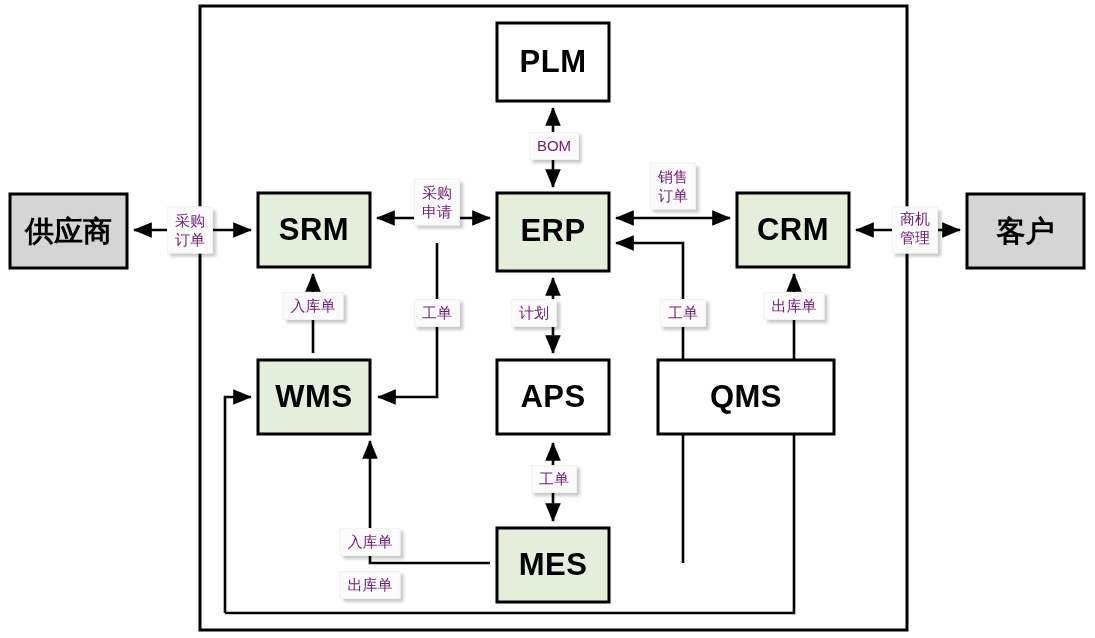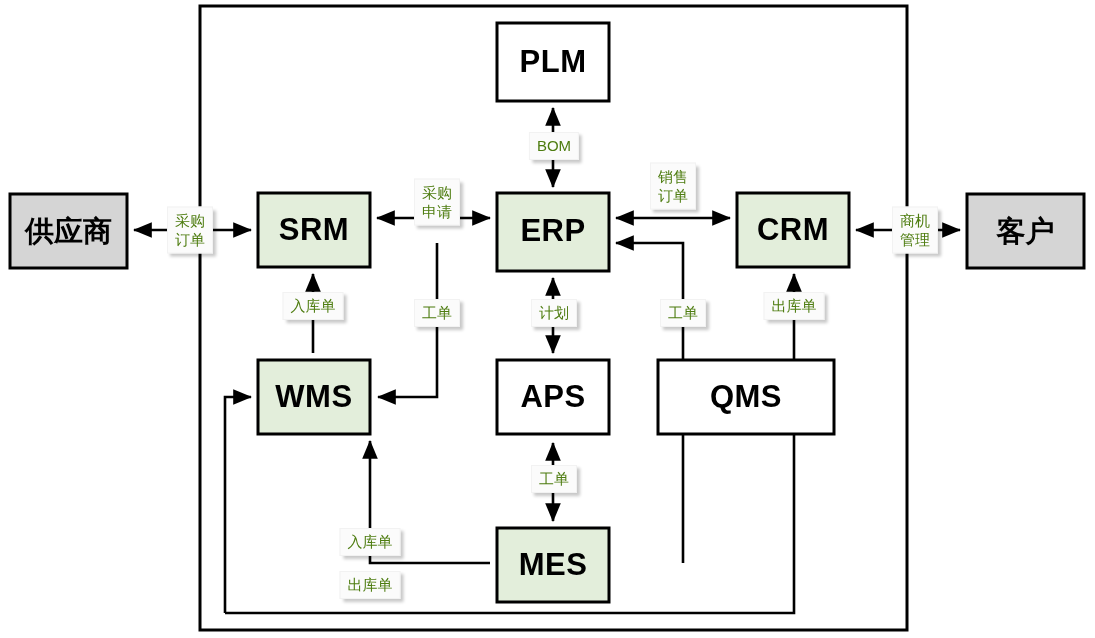--- a/index.html
+++ b/index.html
@@ -60,21 +60,21 @@
 
   
   .chip {
     position: absolute;
     background: #fbfbfb;
     border: 1px solid #f2f2f2;
     box-shadow: 3px 3px 3px rgba(0,0,0,0.22);
     font-family: "Liberation Sans", sans-serif;
     font-size: 15px;
     line-height: 19px;
-    color: #4d7c0f;
+    color: #701a75;
     text-align: center;
     padding: 3px 7px 4px 7px;
     white-space: pre-line;
     box-sizing: border-box;
     transform: translate(-50%, -50%);
   }
 </style>
 </head>
 <body>
 
@@ -174,24 +174,24 @@
     </g>
   </svg>
 
   <div class="chip" style="left:190px; top:230px;">采购
 订单</div>
   <div class="chip" style="left:554px; top:146px;">BOM</div>
   <div class="chip" style="left:437px; top:202px;">采购
 申请</div>
   <div class="chip" style="left:673px; top:186px;">销售
 订单</div>
-  <div class="chip" style="left:915px; top:230px;">商机
+  <div class="chip" style="left:915px; top:230px;font-family:Liberation Mono, monospace;">商机
 管理</div>
   <div class="chip" style="left:313px; top:306px;">入库单</div>
   <div class="chip" style="left:437px; top:313px;">工单</div>
-  <div class="chip" style="left:554px; top:313px;">计划</div>
+  <div class="chip" style="left:534px; top:313px;">计划</div>
   <div class="chip" style="left:683px; top:313px;">工单</div>
   <div class="chip" style="left:794px; top:306px;">出库单</div>
   <div class="chip" style="left:554px; top:479px;">工单</div>
   <div class="chip" style="left:370px; top:542px;">入库单</div>
   <div class="chip" style="left:370px; top:585px;">出库单</div>
 
 </div>
 
 </body></html>

